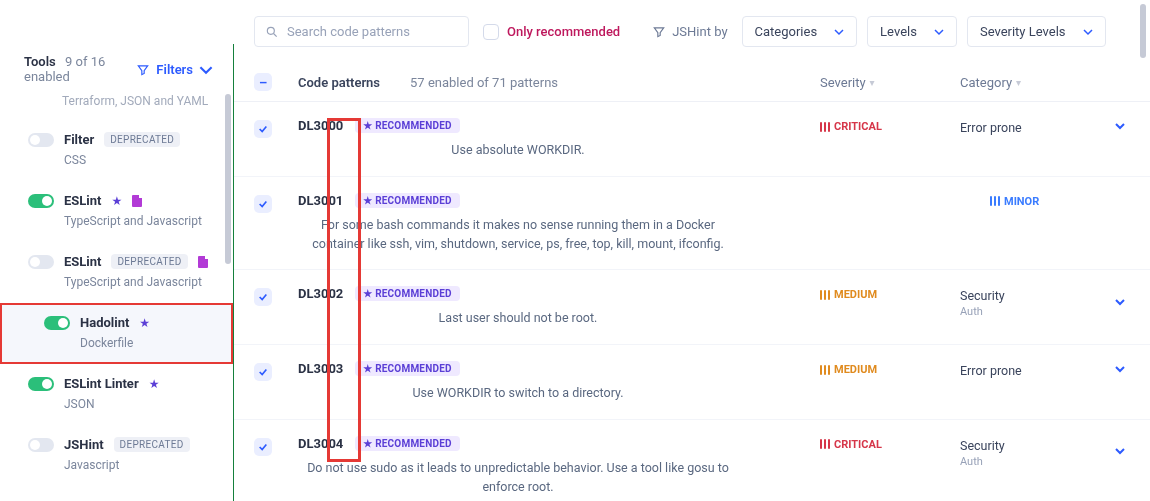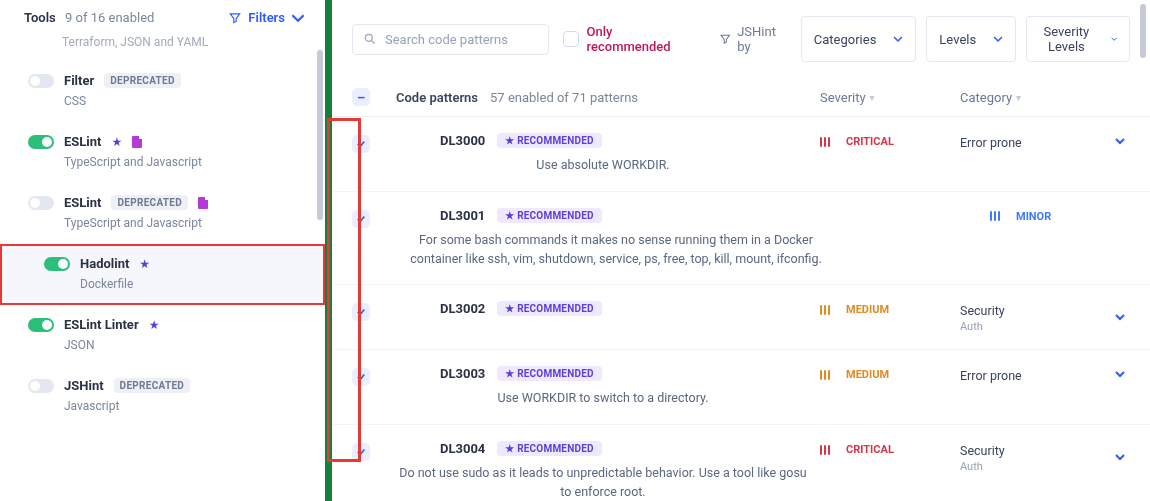--- a/index.html
+++ b/index.html
@@ -1,36 +1,36 @@
 <!DOCTYPE html>
 <html><head>
 <meta charset="utf-8">
 <style>
 * { box-sizing: border-box; margin: 0; padding: 0; }
 body { font-family: -apple-system, BlinkMacSystemFont, "Segoe UI", Roboto, sans-serif; font-size: 13px; color: #2b3245; background: #fff; width: 1150px; height: 501px; overflow: hidden; position: relative; }
 
 .layout { display: flex; height: 501px; }
-.sidebar { width: 332px; border-right: 7px solid #15803d; position: relative; }
+.sidebar { width: 234px; border-right: 1px solid #15803d; position: relative; margin-top: 44px; }
 .sidebar-scroll { position: absolute; right: 2px; top: 50px; width: 6px; height: 170px; background: #c6cad6; border-radius: 3px; }
 .main { flex: 1; background: #fff; position: relative; }
 .main-scroll { position: absolute; right: 4px; top: 4px; width: 6px; height: 54px; background: #c6cad6; border-radius: 3px; }
 
 .sidebar-header { display: flex; align-items: center; justify-content: space-between; padding: 10px 20px 10px 24px; }
 .sidebar-title { font-weight: 600; color: #2b3245; }
 .sidebar-subtitle { color: #7b869c; margin-left: 6px; font-weight: 400; }
 .filters-btn { display: flex; align-items: flex-end; gap: 6px; color: #2d5bff; font-weight: 600; cursor: pointer; }
 .filters-btn svg { width: 14px; height: 14px; }
 
 .tool-list { padding-top: 4px; }
 .tool-item { padding: 12px 20px 14px 28px; }
 .tool-row { display: flex; align-items: center; gap: 10px; }
 .tool-name { font-weight: 700; color: #2b3245; }
 .tool-sub { color: #7b869c; font-size: 12px; margin-top: 6px; margin-left: 36px; }
 .tool-truncated { color: #a2aabb; font-size: 12px; margin-left: 62px; padding-bottom: 8px; }
-.deprecated-badge { background: #eef0f6; color: #6d7a95; font-size: 10px; font-weight: 700; padding: 2px 6px; border-radius: 4px; letter-spacing: .3px; }
+.deprecated-badge { background: #eef0f6; color: #6d7a95; font-size: 10px; font-weight: 400; padding: 2px 6px; border-radius: 4px; letter-spacing: .3px; }
 .star-icon { color: #5b3fd6; font-size: 12px; }
 .doc-icon { width: 10px; height: 12px; background: #b23ad6; border-radius: 1px; position: relative; }
 .doc-icon::after { content:""; position:absolute; right:-1px; top:-1px; width:4px; height:4px; background:#fff; }
 
 .toggle { width: 26px; height: 14px; border-radius: 8px; position: relative; flex: none; }
 .toggle.on { background: #2bbf7a; }
 .toggle.off { background: #e3e7f0; }
 .toggle .knob { position: absolute; width: 10px; height: 10px; background: #fff; border-radius: 50%; top: 2px; }
 .toggle.on .knob { right: 2px; }
 .toggle.off .knob { left: 2px; }
@@ -43,36 +43,36 @@
 .search-box svg { width: 14px; height: 14px; }
 .checkbox { width: 16px; height: 16px; border: 1px solid #d4daea; border-radius: 4px; flex: none; }
 .only-rec { color: #be185d; font-weight: 500; display:flex; align-items:center; gap:8px; }
 .filter-label { display:flex; align-items:center; gap:6px; color:#6d7a95; margin-left: 18px; }
 .dropdown { border: 1px solid #e3e7f0; border-radius: 4px; padding: 7px 12px; display: flex; align-items: center; gap: 17px; color:#3a445c; cursor:pointer;text-align:center; }
 .dropdown svg { width:10px; height:10px; color:#2d5bff; }
 
 .table-header { display: flex; align-items: center; padding: 10px 20px; color: #6d7a95; font-size: 13px; border-bottom: 1px solid #eef0f6; }
 .th-check { width: 44px; }
 .th-checkbox { width: 18px; height: 18px; border-radius: 5px; background: #eaeeff; display:flex; align-items:center; justify-content:center; color:#2d5bff; font-weight:700; font-size:13px; }
-.th-name { flex: 1; display:flex; align-items:center; gap:12px; }
+.th-name { flex: 1; display:flex; align-items:center; gap:30px; }
 .th-name strong { color:#3a445c; font-weight:600; }
 .th-sev { width: 140px; display:flex; align-items:center; gap:4px; }
 .th-cat { width: 170px; display:flex; align-items:center; gap:4px; }
 .sort-caret { color:#c6cad6; font-size:10px; }
 
 .pattern-row { display:flex; align-items:flex-start; padding: 16px 20px; border-bottom:1px solid #f2f4f9; }
 .row-check-col { width:44px; padding-top:2px; }
 .row-checkbox { width:18px; height:18px; border-radius:5px; background:#eaeeff; display:flex; align-items:center; justify-content:center; }
 .row-checkbox svg { width:10px; height:10px; color:#2d5bff; }
 .row-main { flex:1; padding-right:10px; }
 .row-head { display:flex; align-items:center; gap:12px; }
-.code-id { font-weight:700; color:#2b3245;margin-left:44px; }
+.code-id { font-weight:700; color:#2b3245; }
 .rec-badge { background:#efe9ff; color:#5b3fd6; font-size:10px; font-weight:700; padding:2px 8px; border-radius:4px; letter-spacing:.2px; display:flex; align-items:center; gap:4px; }
 .row-desc { color:#5a6880; margin-top:8px; font-size:12.5px; line-height:1.5; max-width:440px;text-align:center; }
-.row-sev { width:140px; display:flex; align-items:center; gap:16px; font-size:11px; font-weight:700; padding-top:2px; }
+.row-sev { width:140px; display:flex; align-items:center; gap:4px; font-size:11px; font-weight:700; padding-top:2px; }
 .sev-critical { color:#d63649; }
 .sev-minor { color:#3a7cff; }
 .sev-medium { color:#e08b1f; }
 .sev-bars { display:flex; gap:2px; }
 .sev-bars span { width:2px; height:10px; border-radius:1px; }
 .sev-critical .sev-bars span { background:#d63649; }
 .sev-minor .sev-bars span { background:#3a7cff; }
 .sev-medium .sev-bars span { background:#e08b1f; }
 .row-cat { width:170px; display:flex; align-items:center; justify-content:space-between; padding-top:2px; }
 .cat-text { font-size:12.5px; color:#3a445c; }
@@ -291,20 +291,21 @@
               <svg viewBox="0 0 12 12">
                 <path d="M2 6l3 3 5-6" fill="none" stroke="currentColor" stroke-width="2"></path>
               </svg>
             </div>
           </div>
           <div class="row-main">
             <div class="row-head">
               <span class="code-id">DL3002</span>
               <span class="rec-badge">★ RECOMMENDED</span>
             </div>
+            <div class="row-desc">Last user should not be root.</div>
           </div>
           <div class="row-sev sev-medium">
             <span class="sev-bars">
               <span></span>
               <span></span>
               <span></span>
             </span>
             <span>MEDIUM</span>
           </div>
           <div class="row-cat">

